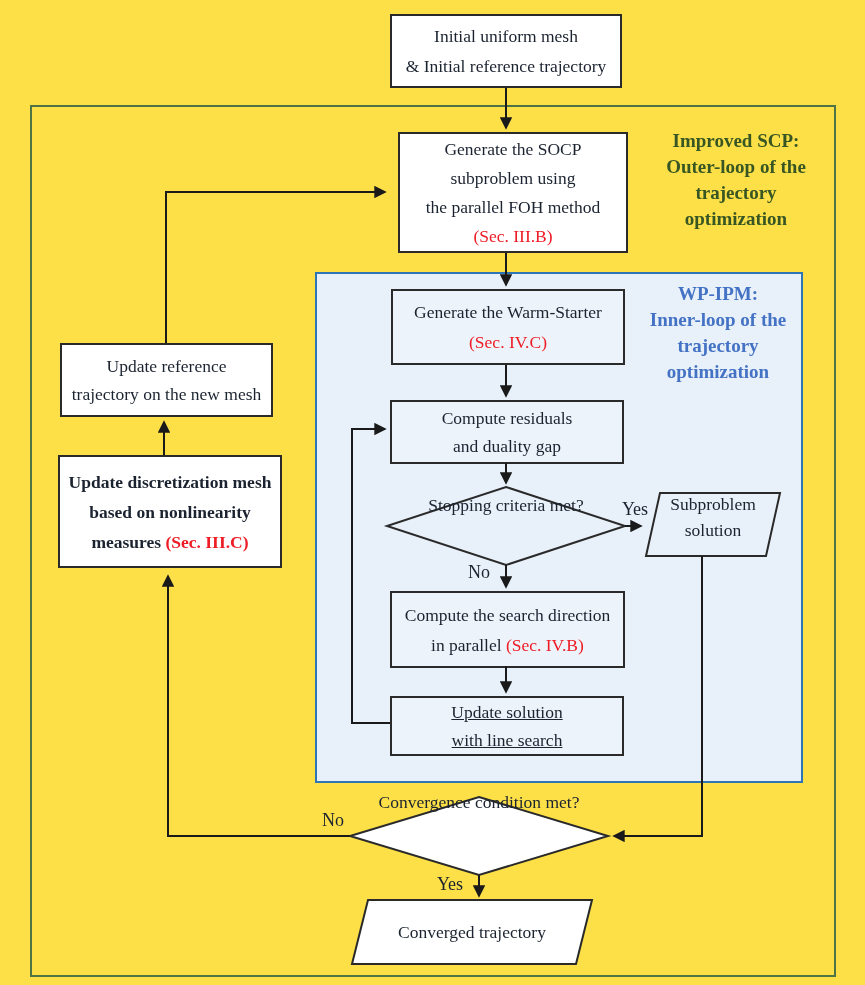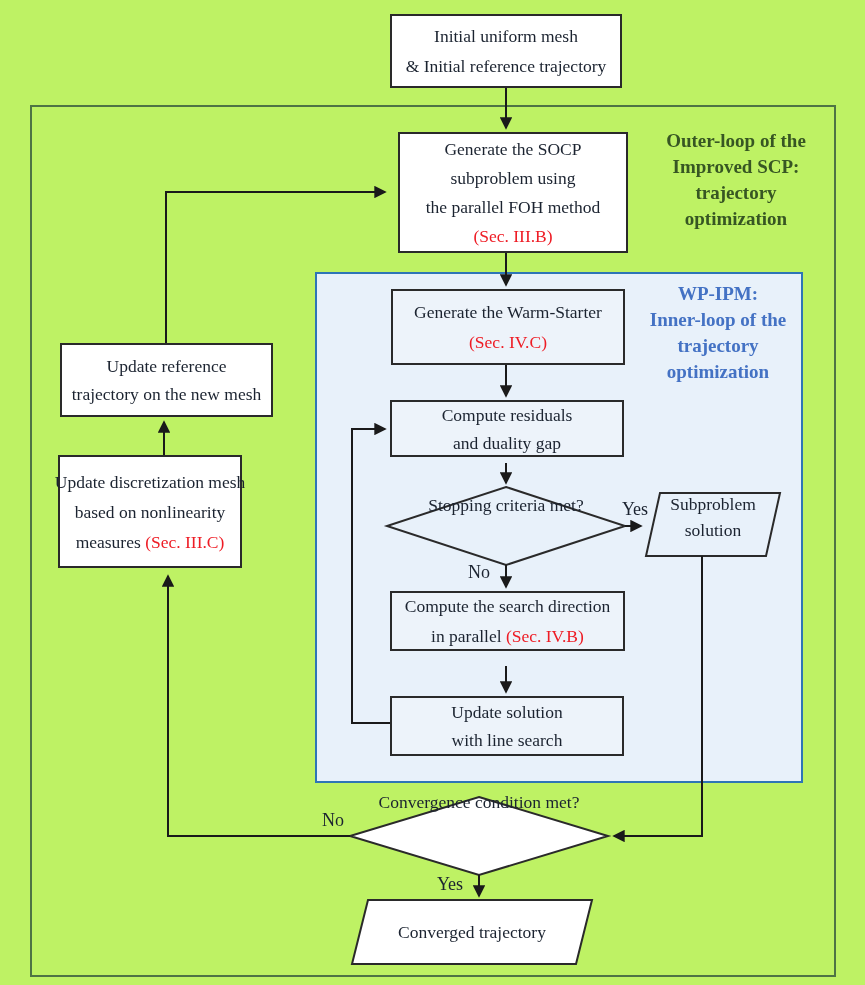--- a/index.html
+++ b/index.html
@@ -3,21 +3,21 @@
 <meta charset="utf-8">
 <style>
   :root{
     --green-border:#4e7444; --green-text:#375623;
     --blue-border:#2e75b6; --blue-bg:#e8f1fa; --blue-text:#4472c4;
     --red:#ee1c25; --ink:#1b2330; --line:#1a1a1a; --box-border:#2a2a2a;
     --inner-box-bg:#edf3fa; --white:#ffffff;
   }
   html,body{margin:0;padding:0;background:#fff;}
   .stage{
-    position:relative; width:865px; height:985px; background:#bef264;
+    position:relative; width:865px; height:985px; background:#fde047;
     font-family:"Liberation Serif","DejaVu Serif",serif; color:var(--ink);
     overflow:hidden;
   }
   .region{position:absolute; box-sizing:border-box;}
   .green-box{left:30px; top:105px; width:806px; height:872px; border:2.5px solid var(--green-border); z-index:1; background:transparent;}
   .blue-box{left:315px; top:272px; width:488px; height:511px; border:2px solid var(--blue-border); background:var(--blue-bg); z-index:1;}
   .node{
     position:absolute; box-sizing:border-box; border:2px solid var(--box-border);
     display:flex; flex-direction:column; justify-content:center; align-items:center;
     text-align:center; font-size:17.5px; line-height:28px; z-index:2; background:var(--white);
@@ -59,41 +59,41 @@
     <div class="ln">subproblem using</div>
     <div class="ln">the parallel FOH method</div>
     <div class="ln sec">(Sec. III.B)</div>
   </div>
 
   <div class="node inner" style="left:391px;top:289px;width:234px;height:76px;line-height:30px;">
     <div class="ln">Generate the Warm-Starter</div>
     <div class="ln sec">(Sec. IV.C)</div>
   </div>
 
-  <div class="node inner" style="left:390px;top:400px;width:234px;height:57px;">
+  <div class="node inner" style="left:390px;top:400px;width:234px;height:64px;">
     <div class="ln">Compute residuals</div>
     <div class="ln">and duality gap</div>
   </div>
 
-  <div class="node inner" style="left:390px;top:591px;width:235px;height:60px;line-height:30px;">
+  <div class="node inner" style="left:390px;top:591px;width:235px;height:77px;line-height:30px;">
     <div class="ln">Compute the search direction</div>
     <div class="ln"><span>in parallel </span><span class="sec">(Sec. IV.B)</span></div>
   </div>
 
-  <div class="node inner" style="left:390px;top:696px;width:234px;height:60px;">
+  <div class="node inner" style="left:390px;top:696px;width:234px;height:60px;text-decoration:underline;">
     <div class="ln">Update solution</div>
     <div class="ln">with line search</div>
   </div>
 
   <div class="node" style="left:60px;top:343px;width:213px;height:74px;">
     <div class="ln">Update reference</div>
     <div class="ln">trajectory on the new mesh</div>
   </div>
 
-  <div class="node" style="left:58px;top:455px;width:184px;height:113px;line-height:30px;">
+  <div class="node" style="left:58px;top:455px;width:224px;height:113px;line-height:30px;font-weight:bold;">
     <div class="ln">Update discretization mesh</div>
     <div class="ln">based on nonlinearity</div>
     <div class="ln"><span>measures </span><span class="sec">(Sec. III.C)</span></div>
   </div>
 
   <svg class="wires" viewBox="0 0 865 985" xmlns="http://www.w3.org/2000/svg">
     <defs>
       <marker id="arrow" viewBox="0 0 10 10" refX="8.6" refY="5" markerWidth="7" markerHeight="6.2" orient="auto-start-reverse">
         <path d="M0,0 L10,5 L0,10 Z" fill="#1a1a1a"></path>
       </marker>
@@ -132,22 +132,22 @@
   <div class="shape-label" style="left:352px;top:900px;width:240px;height:64px;justify-content:center;">
     <div class="ln">Converged trajectory</div>
   </div>
 
   <div class="edge-label" style="left:613px;top:498px;width:44px;height:22px;">Yes</div>
   <div class="edge-label" style="left:458px;top:560px;width:42px;height:24px;">No</div>
   <div class="edge-label" style="left:311px;top:809px;width:44px;height:22px;">No</div>
   <div class="edge-label" style="left:428px;top:873px;width:44px;height:22px;">Yes</div>
 
   <div class="loop-label green" style="left:640px;top:128px;width:192px;">
+    <div class="ln">Improved SCP:</div>
     <div class="ln">Outer-loop of the</div>
-    <div class="ln">Improved SCP:</div>
     <div class="ln">trajectory</div>
     <div class="ln">optimization</div>
   </div>
   <div class="loop-label blue" style="left:632px;top:281px;width:172px;">
     <div class="ln">WP-IPM:</div>
     <div class="ln">Inner-loop of the</div>
     <div class="ln">trajectory</div>
     <div class="ln">optimization</div>
   </div>
 

